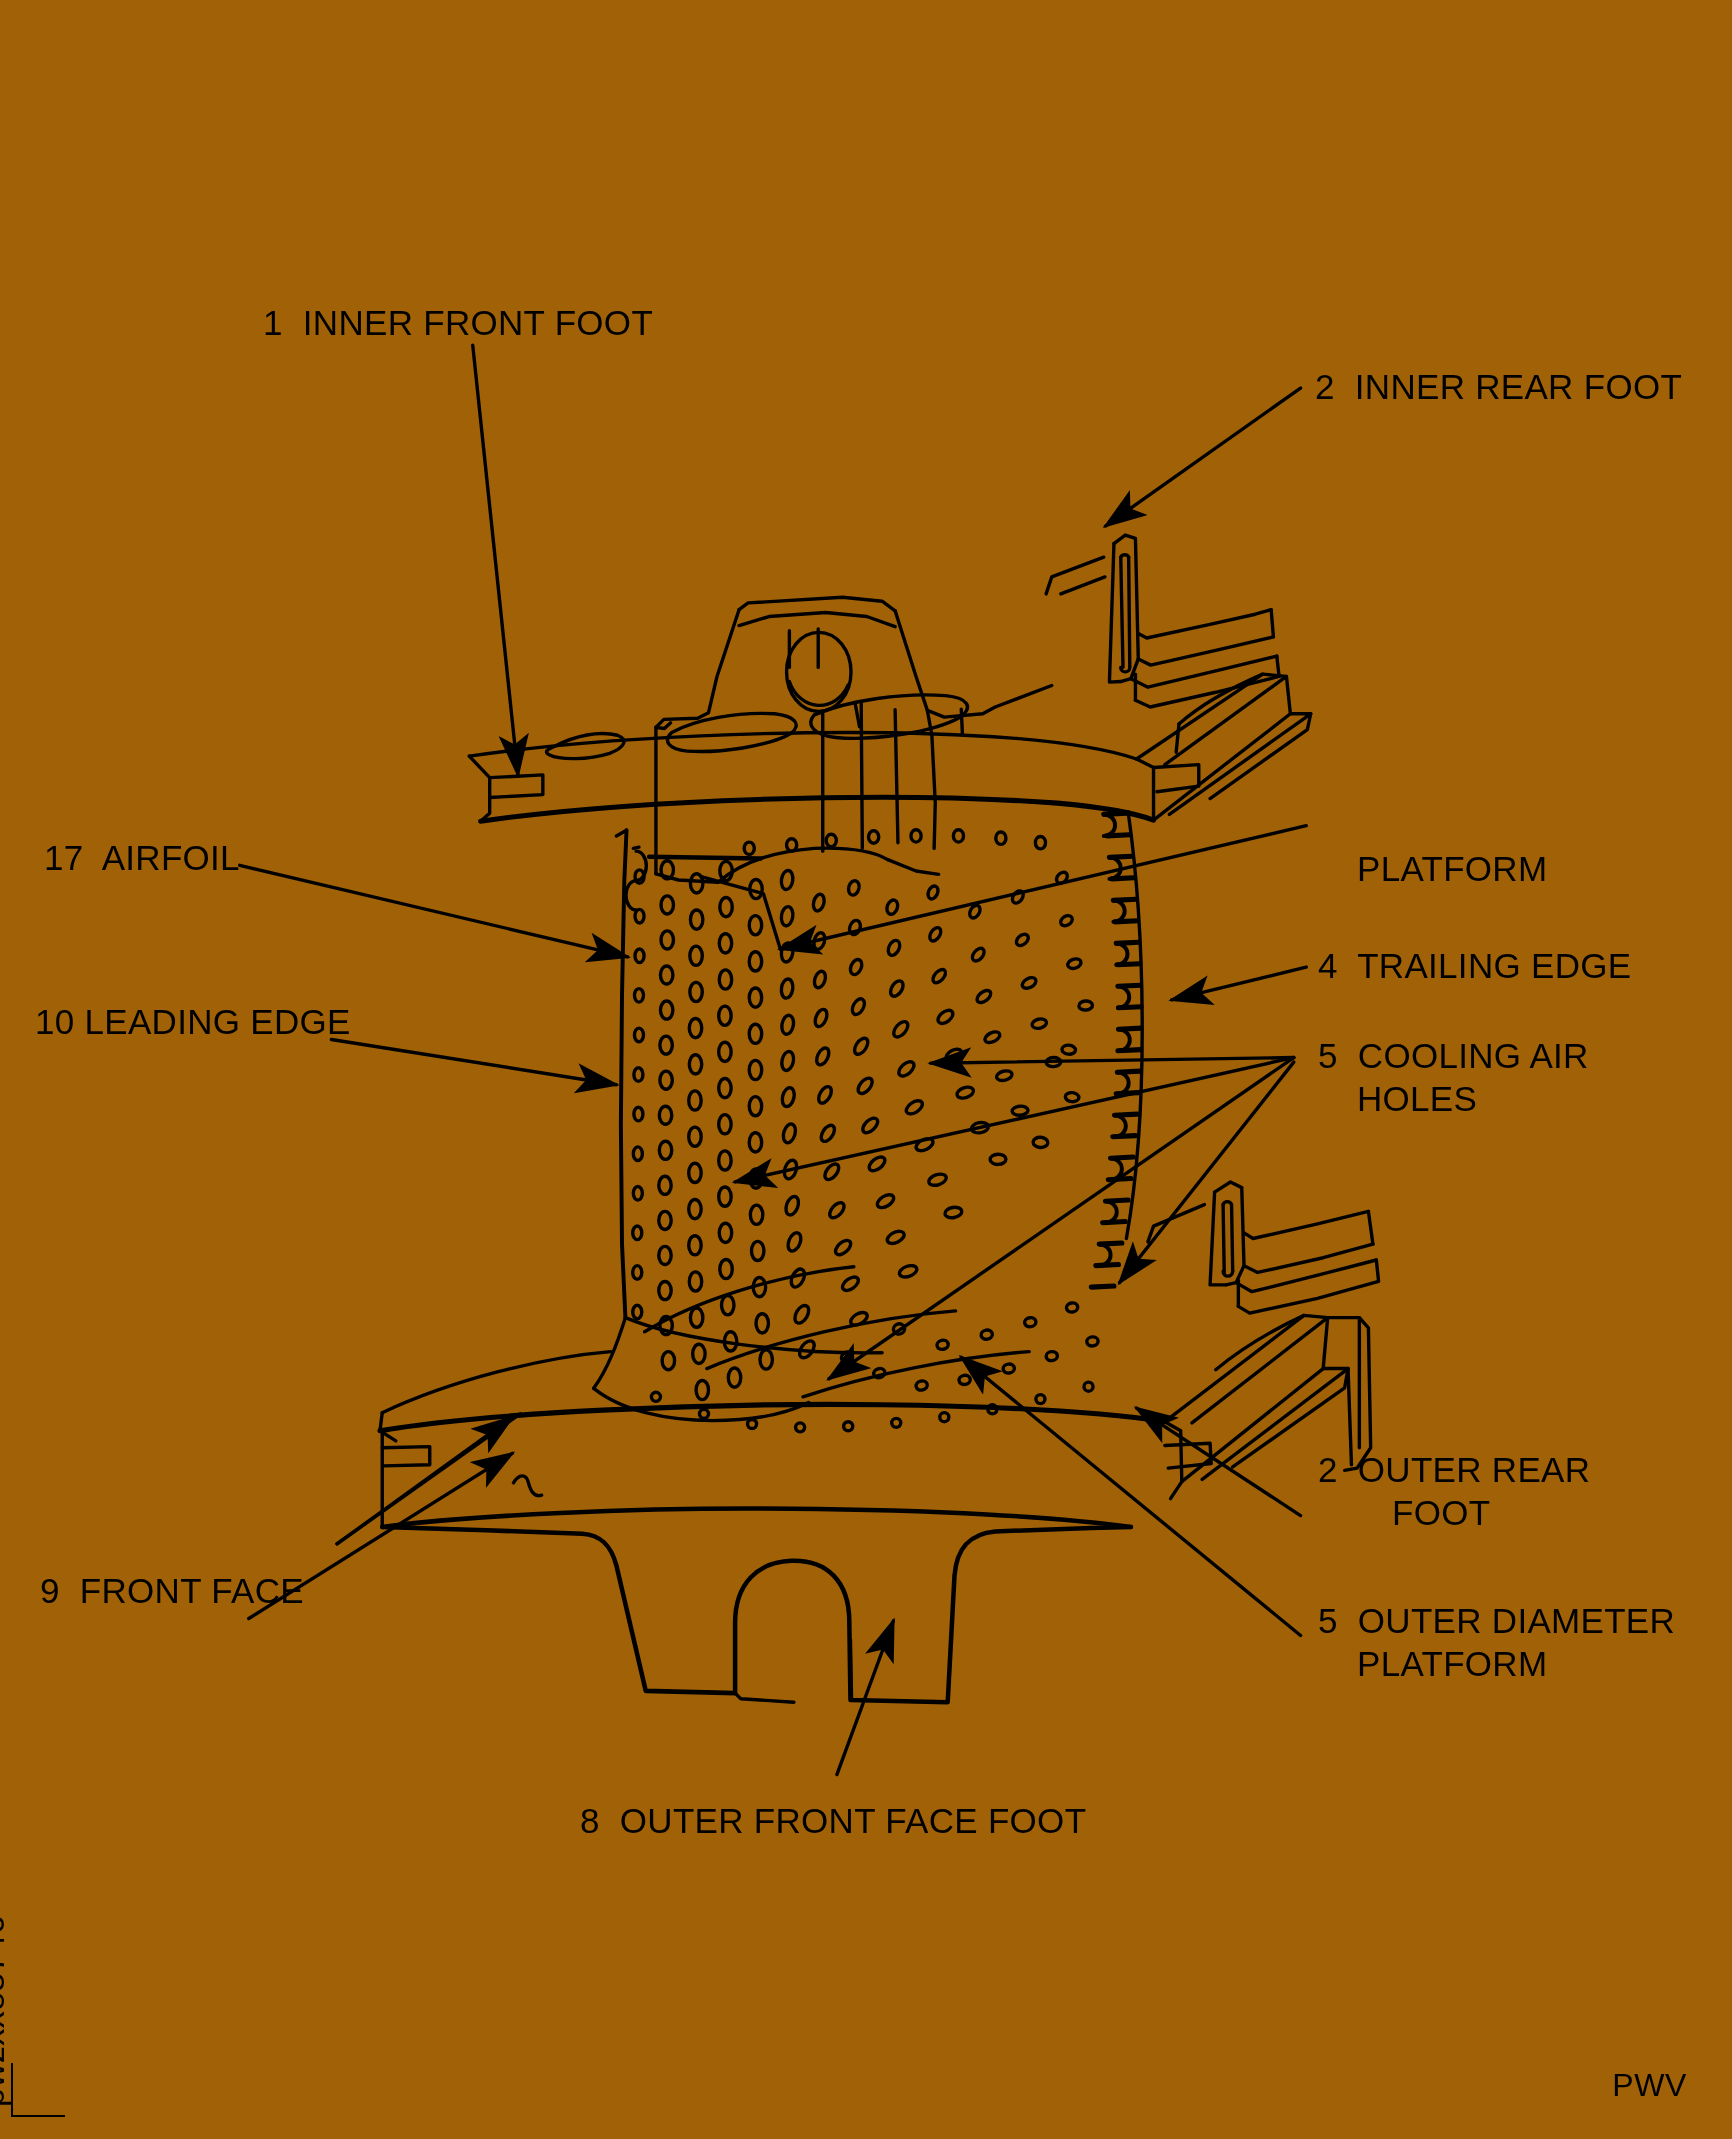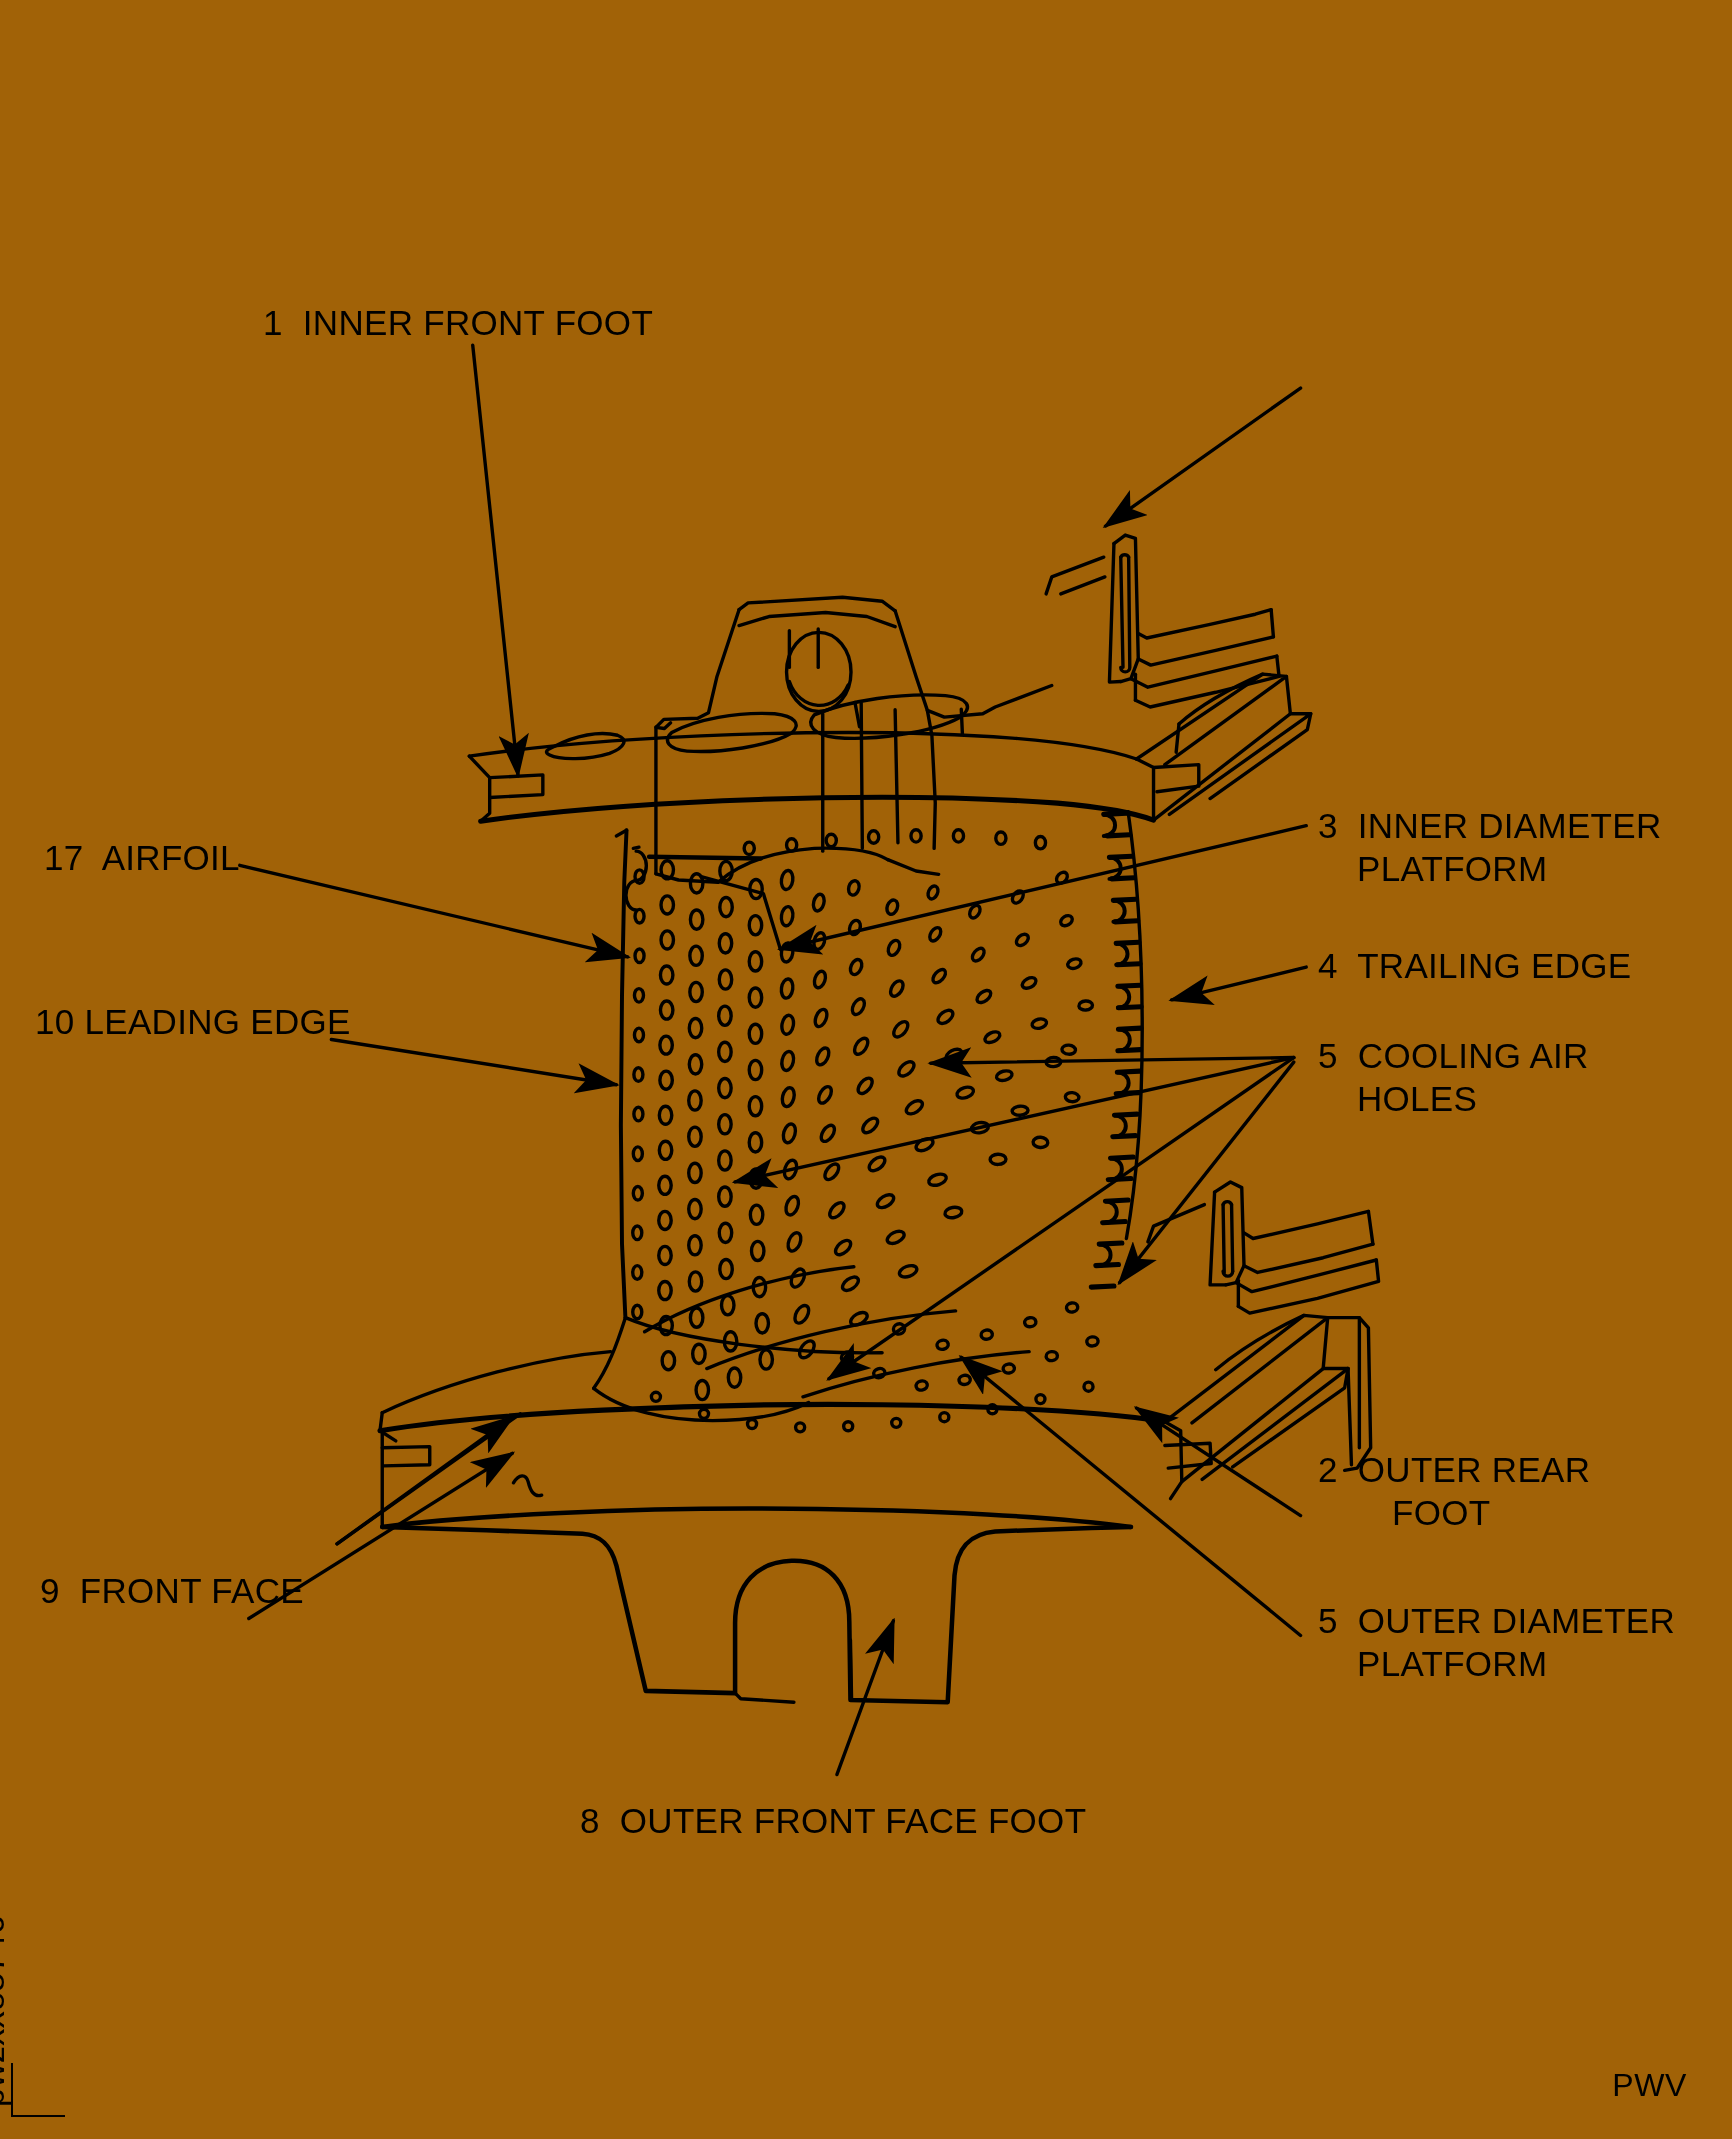--- a/index.html
+++ b/index.html
@@ -509,22 +509,22 @@
         <path d="M440,2862 L906,2570" marker-end="url(#arrowhead)"></path>
 
         <path d="M1480,3138 L1580,2866" marker-end="url(#arrowhead)"></path>
       </g>
 
     </g>
   </svg>
 
   <div class="callout-label" style="left:263px; top:301px;">1  INNER FRONT FOOT</div>
 
-
-  <div class="callout-label" style="left:1318px; top:804px;">3  INNER DIAMETER</div>
+  <div class="callout-label" style="left:1315px; top:365px;">2  INNER REAR FOOT</div>
+
   <div class="callout-label" style="left:1357px; top:847px;">PLATFORM</div>
 
   <div class="callout-label" style="left:1318px; top:944px;">4  TRAILING EDGE</div>
 
   <div class="callout-label" style="left:1318px; top:1034px;">5  COOLING AIR</div>
   <div class="callout-label" style="left:1357px; top:1077px;">HOLES</div>
 
   <div class="callout-label" style="left:1318px; top:1448px;">2  OUTER REAR</div>
   <div class="callout-label" style="left:1357px; top:1491px;margin-left:35px;">FOOT</div>
 

